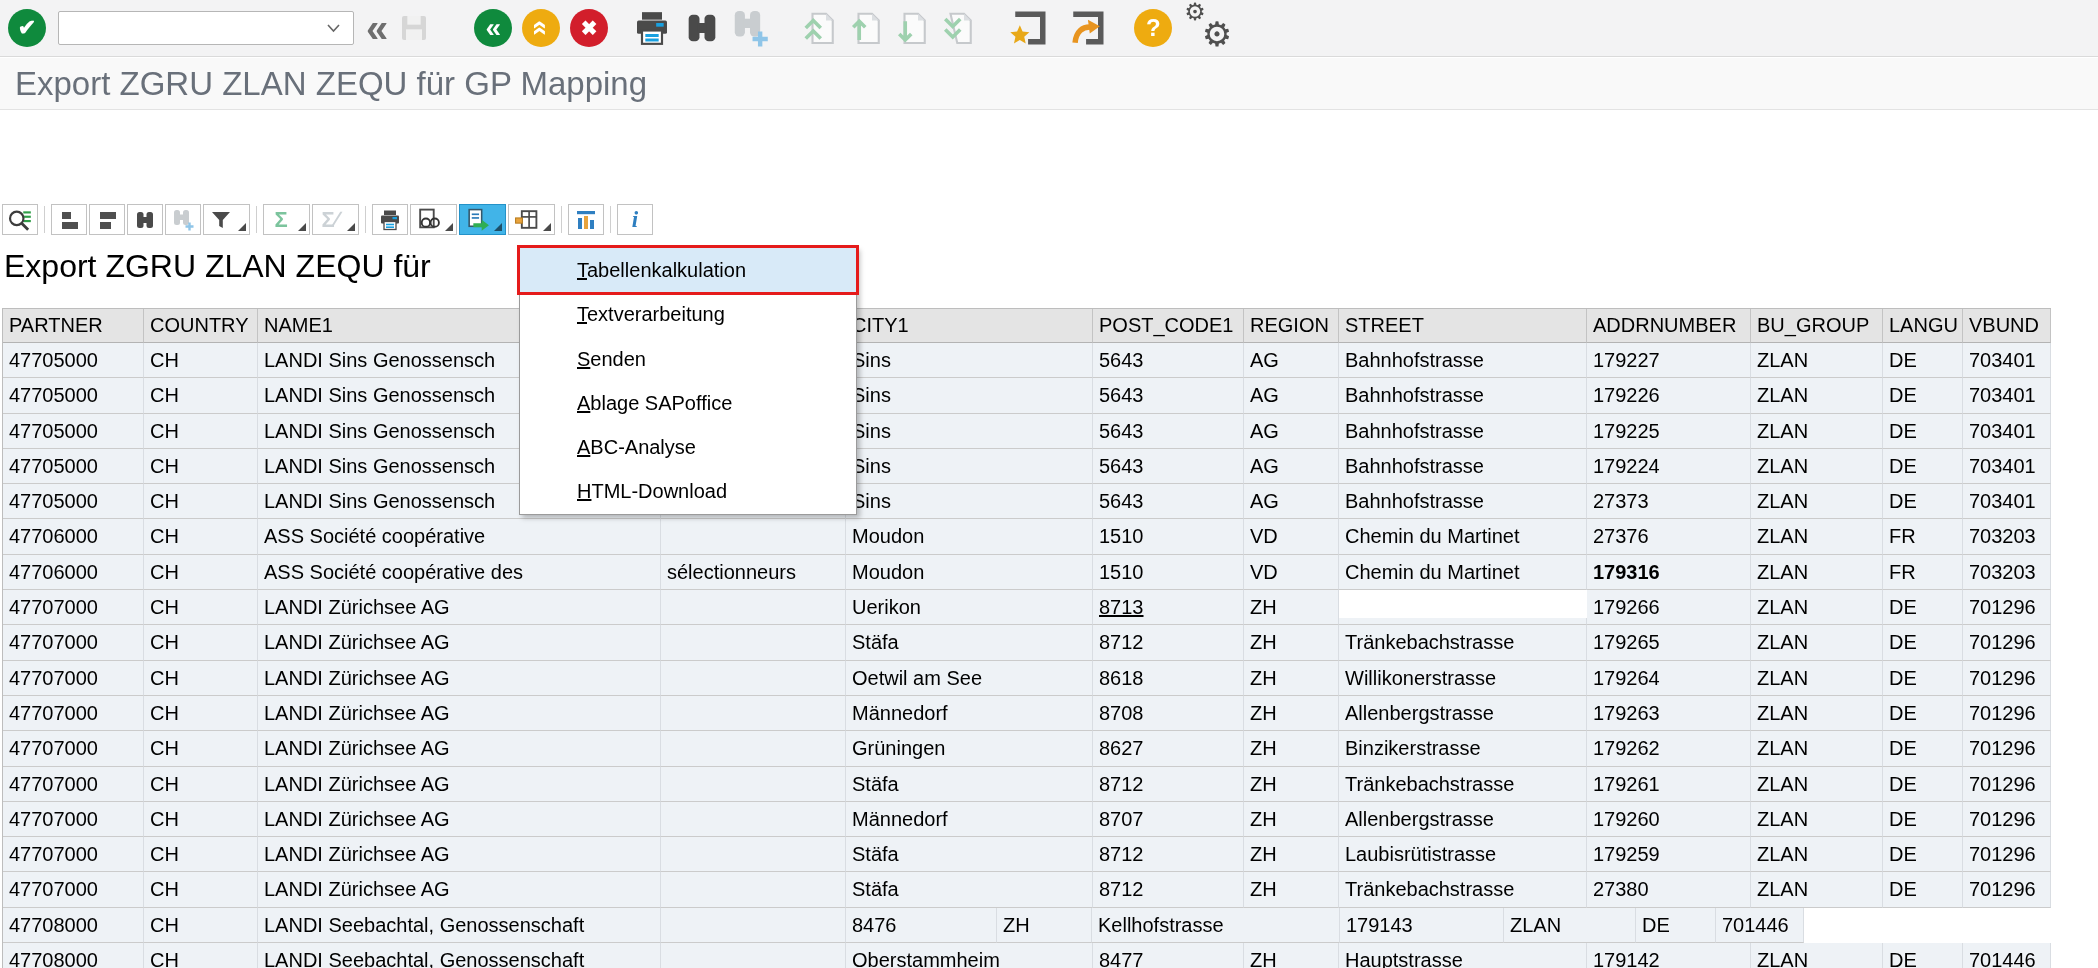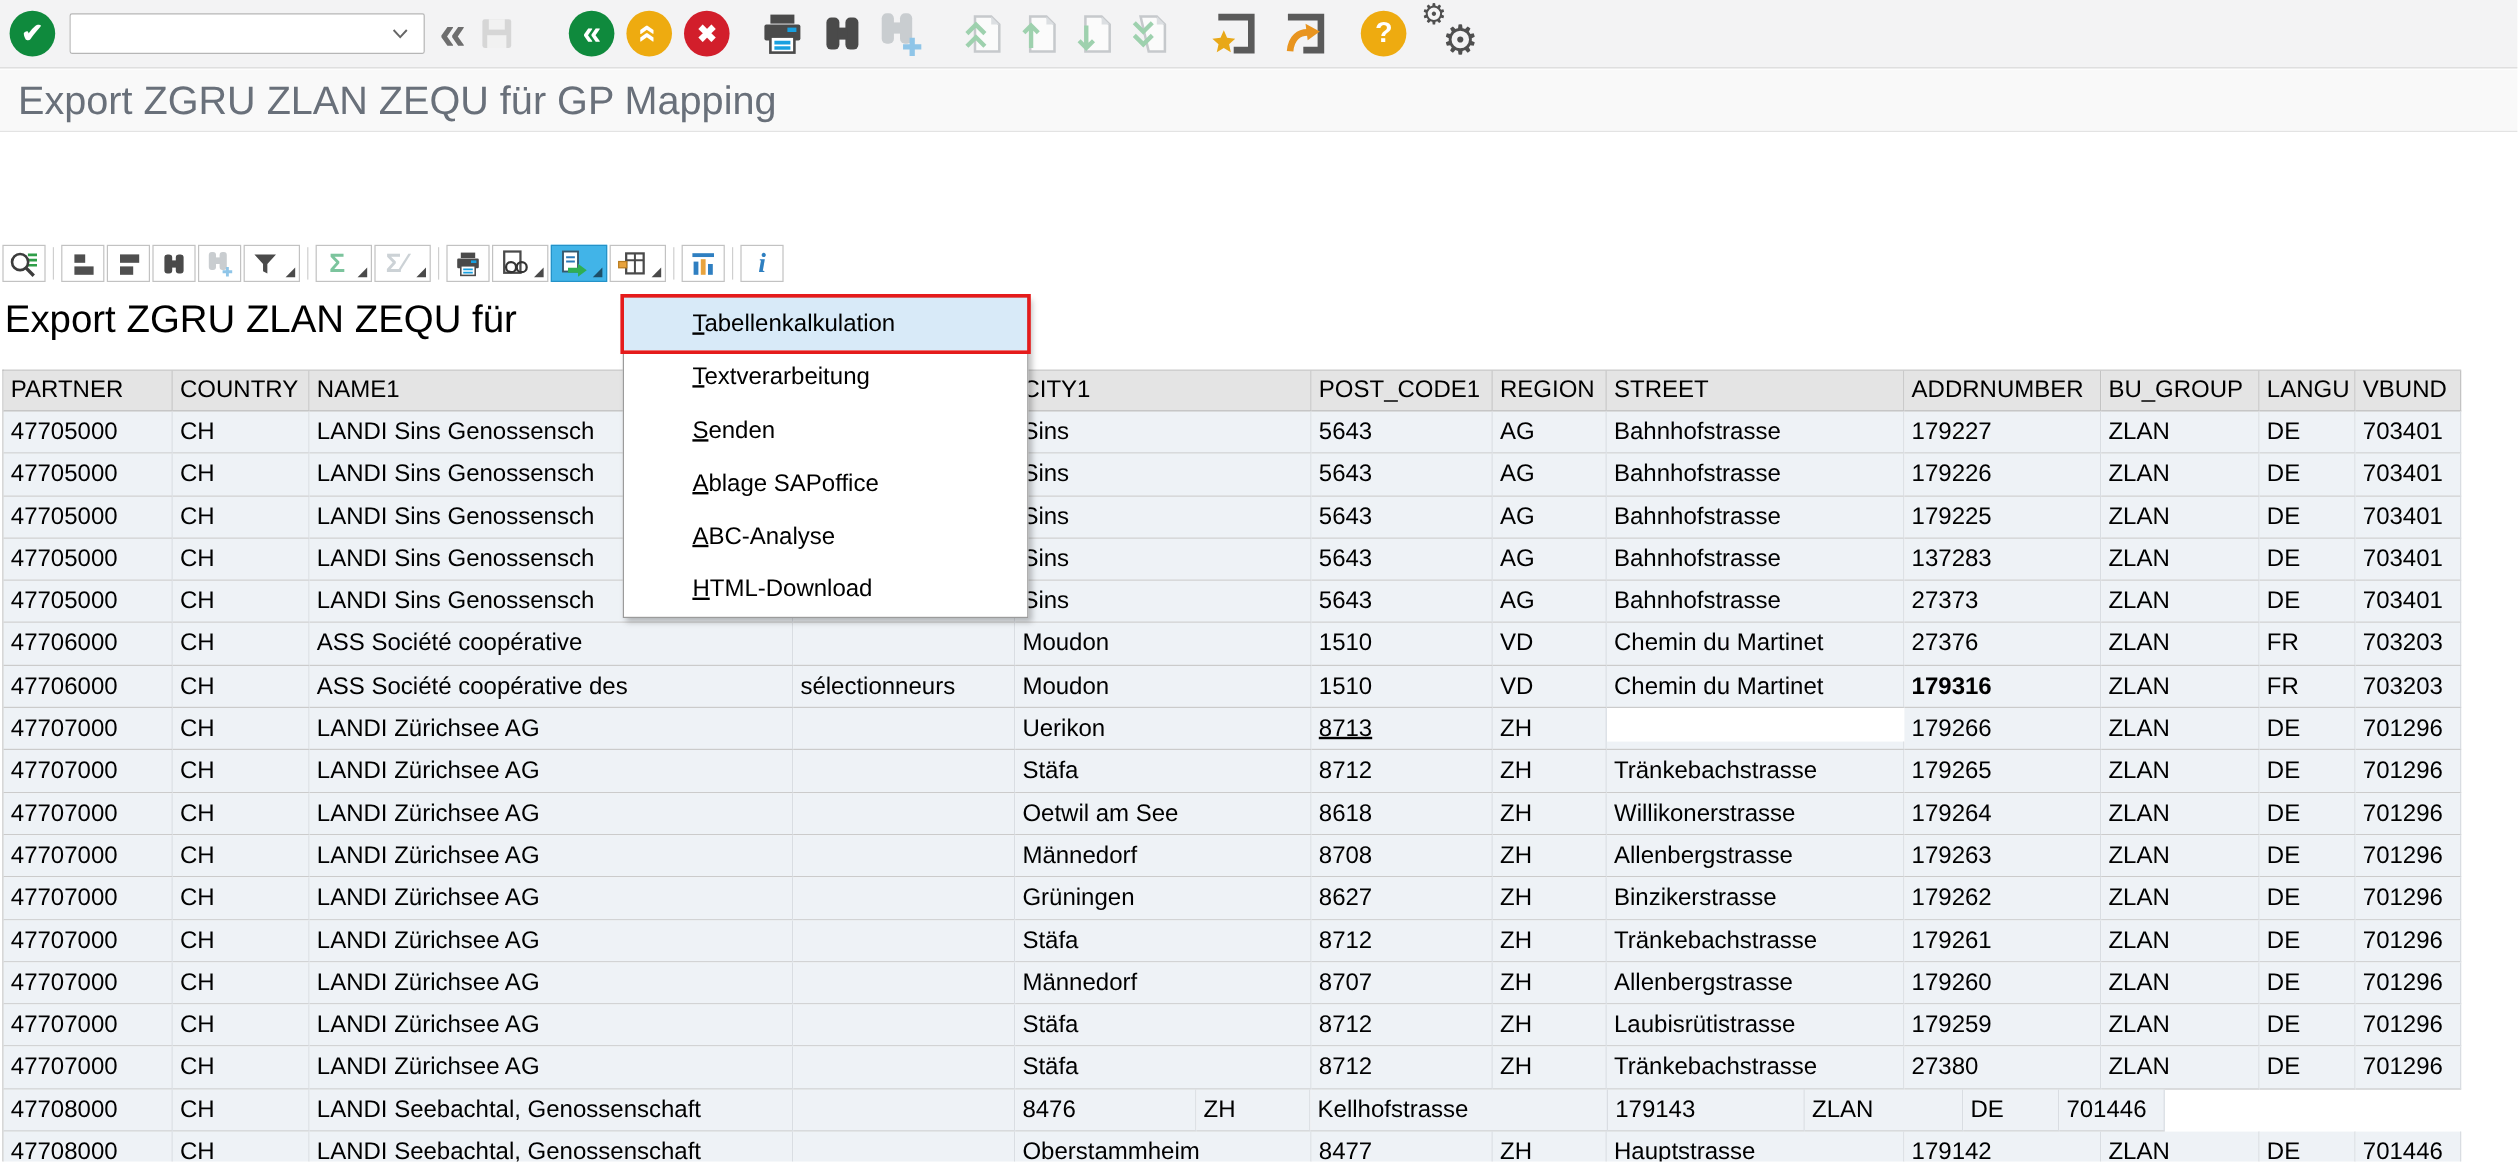--- a/index.html
+++ b/index.html
@@ -344,21 +344,21 @@
         </div>
         <div class="tr">
           <div class="td" style="width: 141px;">47705000</div>
           <div class="td" style="width: 114px;">CH</div>
           <div class="td" style="width: 403px;">LANDI Sins Genossensch</div>
           <div class="td" style="width: 185px;"></div>
           <div class="td" style="width: 247px;">Sins</div>
           <div class="td" style="width: 151px;">5643</div>
           <div class="td" style="width: 95px;">AG</div>
           <div class="td" style="width: 248px;">Bahnhofstrasse</div>
-          <div class="td" style="width: 164px;">137283</div>
+          <div class="td" style="width: 164px;">179224</div>
           <div class="td" style="width: 132px;">ZLAN</div>
           <div class="td" style="width: 80px;">DE</div>
           <div class="td" style="width: 88px;">703401</div>
         </div>
         <div class="tr">
           <div class="td" style="width: 141px;">47705000</div>
           <div class="td" style="width: 114px;">CH</div>
           <div class="td" style="width: 403px;">LANDI Sins Genossensch</div>
           <div class="td" style="width: 185px;"></div>
           <div class="td" style="width: 247px;">Sins</div>

